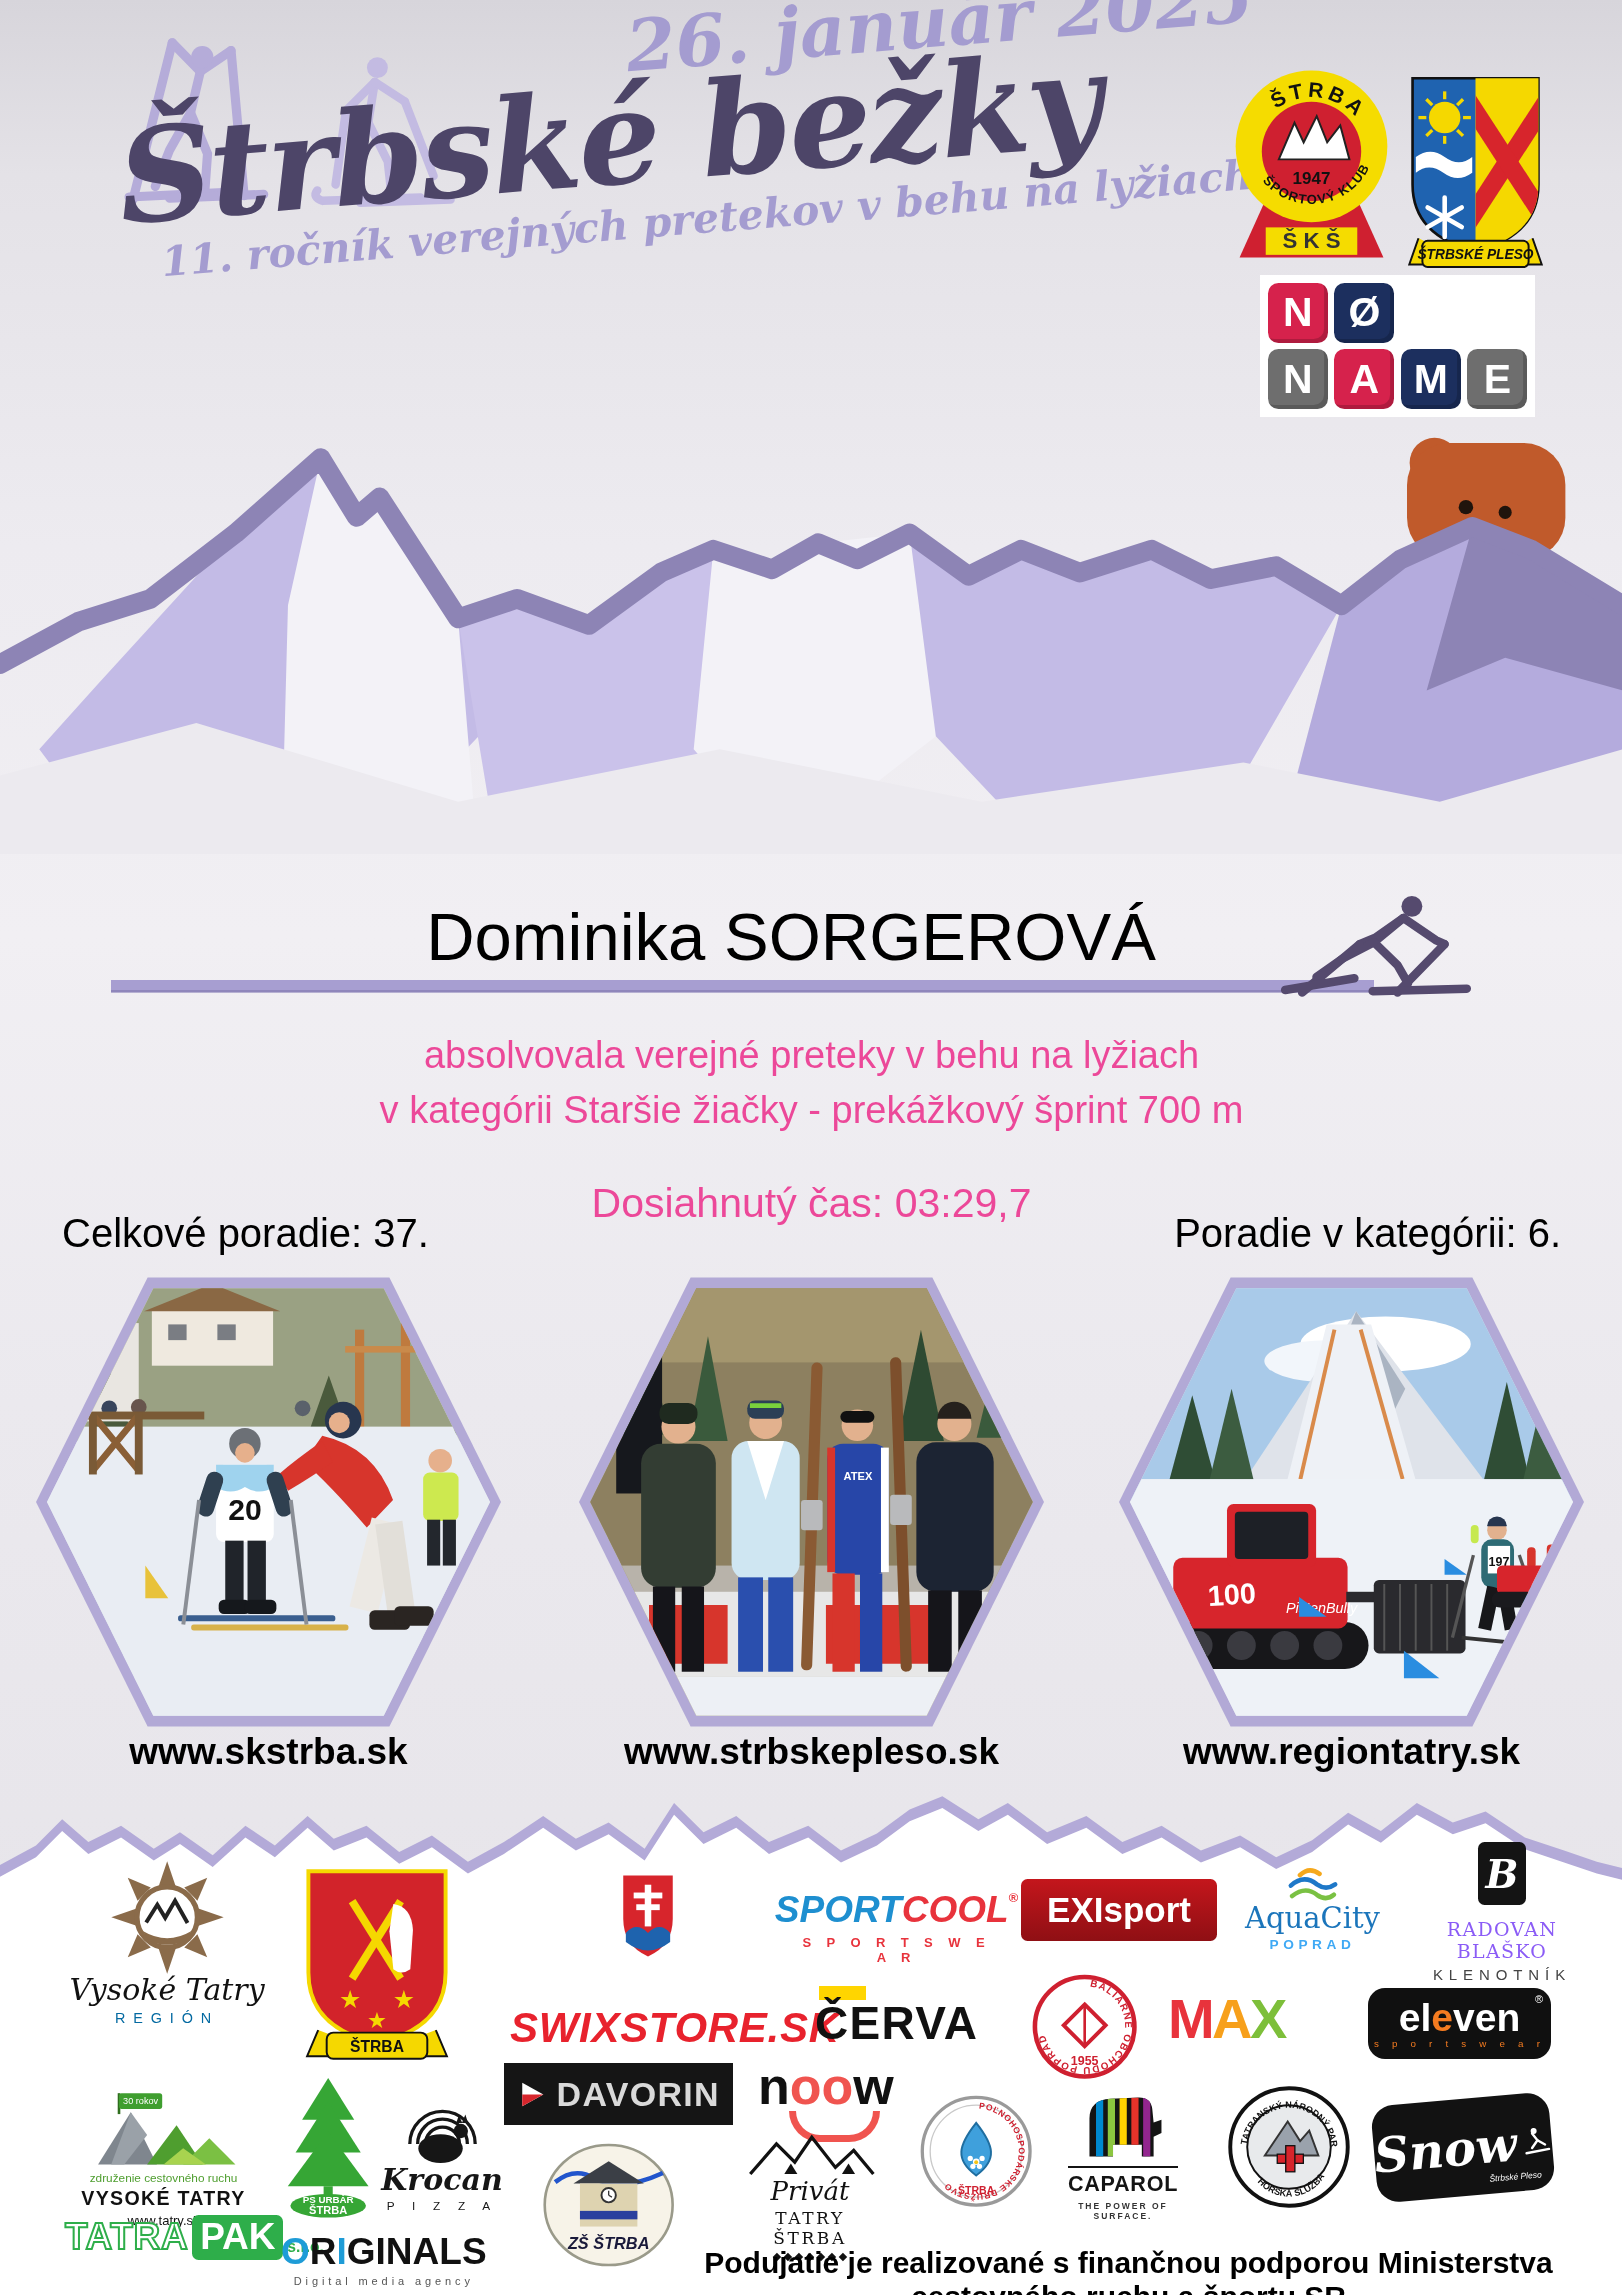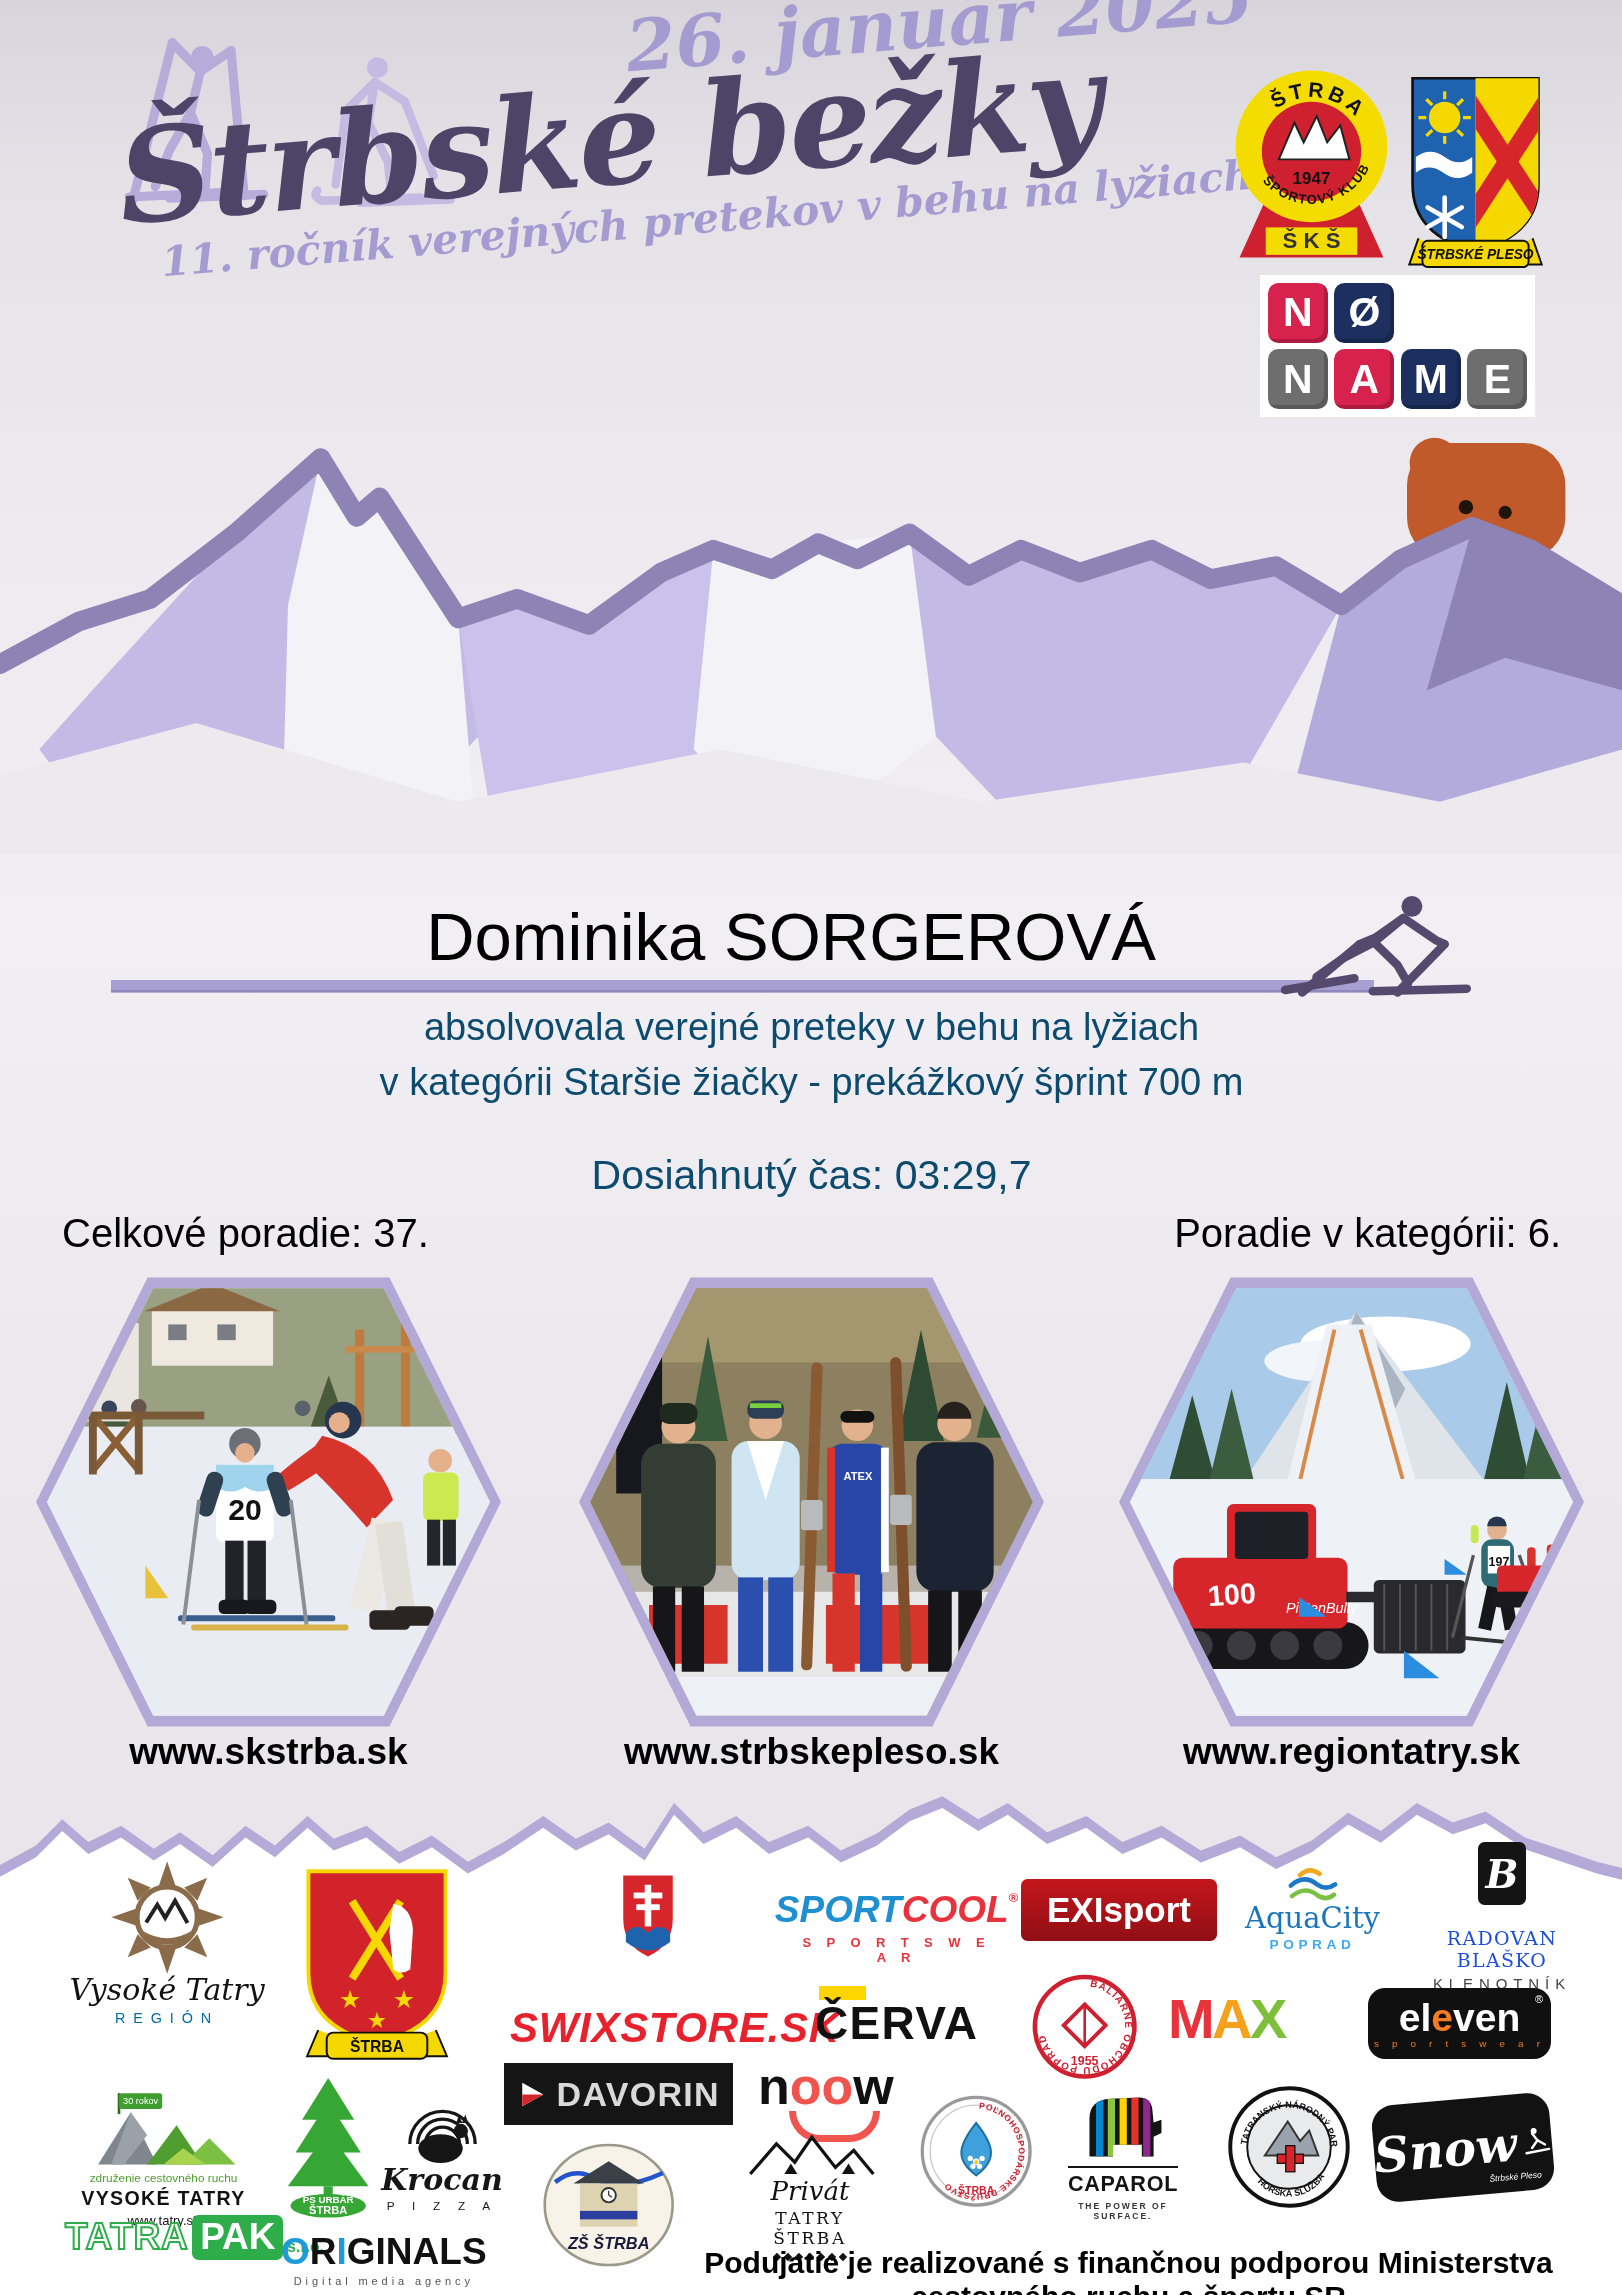--- a/index.html
+++ b/index.html
@@ -18,21 +18,21 @@
   .noname{position:absolute;left:1260px;top:275px;background:#fff;padding:7.9px;}
   .nn-row{display:flex;gap:6.5px;}
   .nn-top{margin-bottom:6.5px;}
   .tile{width:60px;height:60px;border-radius:10.5px;display:flex;align-items:center;justify-content:center;
         font-weight:700;font-size:41px;color:#fff;box-shadow:inset -3.9px -3.9px 0 rgba(0,0,0,.18);}
   .c-red{background:#d6224c}.c-navy{background:#1c2f5e}.c-gray{background:#6e6e6e}
   
   .cert-name{position:absolute;left:0;top:898px;width:1582px;text-align:center;font-size:67px;color:#000;}
   .rule{position:absolute;left:111px;top:980px;width:1263px;height:9.8px;background:#a79ed1;
         box-shadow:0 2.6px 0 #8f86bb;}
-  .cert-line{position:absolute;left:0;width:1623px;text-align:center;font-size:38px;color:#0c4a6e;}
+  .cert-line{position:absolute;left:0;width:1623px;text-align:center;font-size:38px;color:#ec4899;margin-top:28px;}
   .rank{position:absolute;font-size:40px;color:#000;}
   
   .hex{position:absolute;width:465px;height:458px;background:#b2a9d6;
        clip-path:polygon(0% 50%,24% 1%,76% 1%,100% 50%,76% 99%,24% 99%);}
   .hex-in{position:absolute;inset:11px;clip-path:polygon(0% 50%,24% 1%,76% 1%,100% 50%,76% 99%,24% 99%);
           overflow:hidden;background:#dfe4ec;}
   .hex-in svg{display:block;width:100%;height:100%;}
   .site{position:absolute;top:1731px;width:465px;text-align:center;font-size:37px;font-weight:700;color:#000;}
   
   .lg{position:absolute;display:flex;flex-direction:column;align-items:center;text-align:center;}
@@ -45,21 +45,21 @@
   .sc-row{font-style:italic;font-weight:700;font-size:37px;line-height:1;}
   .sc-b{color:#1e8fd0}.sc-r{color:#e8333c}.sc-reg{font-size:13px;vertical-align:top;color:#e8333c;}
   .sc-sub{font-size:13px;letter-spacing:5.9px;color:#e8333c;margin-top:6.5px;font-weight:700;}
   .exi{background:linear-gradient(180deg,#c4161c,#8f0f14);border-radius:6.5px;width:196px;height:62px;
        display:flex;align-items:center;justify-content:center;color:#fff;font-size:35px;font-weight:700;}
   .aq-name{font-family:"DejaVu Serif",serif;font-size:29px;color:#1b75bb;line-height:1;}
   .aq-sub{font-size:13.7px;letter-spacing:4.6px;color:#3fa9f5;margin-top:3.9px;font-weight:700;}
   .rb-box{width:48px;height:63px;background:#141414;border-radius:6.5px;color:#fff;display:flex;
           align-items:center;justify-content:center;font-family:"DejaVu Serif",serif;font-style:italic;
           font-size:39px;font-weight:700;}
-  .rb-name{font-family:"DejaVu Serif",serif;font-size:19px;color:#1d4ed8;margin-top:22px;letter-spacing:1.3px;}
+  .rb-name{font-family:"DejaVu Serif",serif;font-size:19px;color:#8b5cf6;margin-top:13px;letter-spacing:1.3px;}
   .rb-sub{font-size:15px;letter-spacing:5.9px;color:#444;margin-top:3.9px;}
   .swix{color:#e8222d;font-weight:700;font-style:italic;font-size:42px;letter-spacing:0.7px;margin-left:9px;}
   .cerva-tab{width:47px;height:14.4px;background:#ffd500;align-self:flex-start;margin-left:3.9px;}
   .cerva-t{font-size:46px;font-weight:900;color:#111;line-height:1;letter-spacing:1.3px;}
   .max-row{font-size:56px;font-weight:800;line-height:1;letter-spacing:-2.6px;}
   .eleven{width:183px;height:71px;background:#101010;border-radius:17px;display:flex;flex-direction:column;
           align-items:center;justify-content:center;position:relative;}
   .el-row{font-size:39px;font-weight:700;color:#fff;line-height:1;}
   .el-o{color:#f47b20;}
   .el-sub{font-size:9.8px;letter-spacing:5.2px;color:#f47b20;margin-top:1.3px;}

